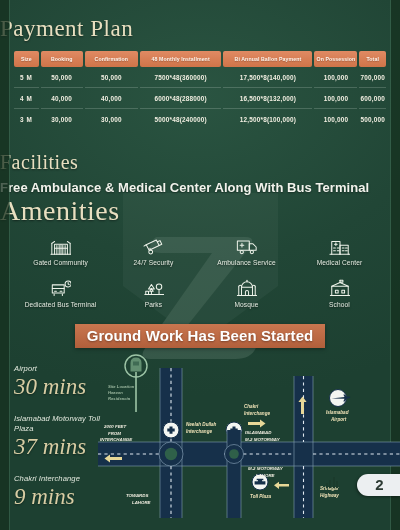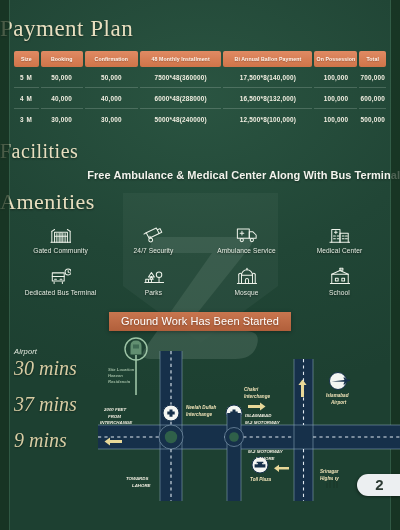--- a/index.html
+++ b/index.html
@@ -37,22 +37,22 @@
 
   
   .title {
     text-align:left;
     font-family:"Liberation Serif", serif;
     color:#e8dfc0;
     letter-spacing:.5px;
     text-shadow:0 1px 2px rgba(0,0,0,.45);
   }
   #title-payment { font-size:23px; margin-top:16px; }
-  #title-facilities { font-size:20px; margin-top:11px; }
-  #title-amenities { font-size:22px; margin-top:8px; }
+  #title-facilities { font-size:20px; margin-top:22px; }
+  #title-amenities { font-size:28px; }
   #title-location { font-size:22px; margin-top:4px; }
 
   
   .pp-wrap { margin:9px 12px 0 12px; }
   table.pp { width:100%; border-collapse:separate; border-spacing:2px 0; }
   table.pp th {
     background:linear-gradient(180deg,#e08a63 0%, #cf7449 100%);
     color:#fff6ef;
     font-size:5.2px;
     font-weight:bold;
@@ -70,23 +70,23 @@
     padding:6.5px 1px;
     border-bottom:1px solid rgba(210,225,212,.22);
     letter-spacing:.2px;
     white-space:nowrap;
   }
   table.pp tr:last-child td { border-bottom:none; }
   table.pp td.sz { letter-spacing:.6px; }
 
   
   #facilities-text {
-    text-align:right;
+    text-align:left;
     color:#f2f3ec;
-    font-size:11px;
+    font-size:13px;
     font-weight:bold;
     margin-top:6px;
     letter-spacing:.05px;
     text-shadow:0 1px 2px rgba(0,0,0,.4);
   }
 
   
   .amen-grid {
     position:relative; z-index:2;
     margin:9px 14px 0 14px;
@@ -101,36 +101,36 @@
   .amen .lb {
     color:#e6ece2; font-size:6.6px; text-align:center; line-height:1.28;
     letter-spacing:.1px; text-shadow:0 1px 2px rgba(0,0,0,.5);
   }
 
   
   .banner-row { position:relative; z-index:3; margin-top:14px; display:flex; justify-content:center; }
   #ground-work-banner {
     background:linear-gradient(180deg,#c9764f 0%, #b15f3b 100%);
     color:#ffffff;
-    font-size:11px;
-    font-weight:normal;
+    font-size:15px;
+    font-weight:bold;
     padding:3px 12px 4px 12px;
     letter-spacing:.1px;
     text-shadow:0 1px 2px rgba(0,0,0,.35);
     box-shadow:0 1px 4px rgba(0,0,0,.35);
   }
 
   
   .loc-body { position:relative; margin-top:2px; height:168px;font-style:italic; }
   .times { position:absolute; left:14px; top:14px; width:100px; }
   .t-block { margin-bottom:15px; }
   .t-label { color:#e2e8dd; font-size:7.6px; line-height:1.3; letter-spacing:.1px; }
   .t-val {
     font-family:"Liberation Serif", serif;
-    color:#d8cda4; font-size:20px; line-height:1.05; margin-top:1px;
+    color:#d8cda4; font-size:23px; line-height:1.05; margin-top:1px;
     text-shadow:0 1px 2px rgba(0,0,0,.4);
   }
 
   
   .map { position:absolute; left:98px; top:0; width:302px; height:168px; }
   .map svg { display:block; }
 
   #page-badge {
     position:absolute; right:0; top:474px;
     background:#eceff1;
@@ -330,23 +330,25 @@
 
 
   <div class="loc-body">
 
     <div class="times" id="times">
         <div class="t-block">
           <div class="t-label">Airport</div>
           <div class="t-val">30 mins</div>
         </div>
         <div class="t-block">
+          <div class="t-label">Islamabad Motorway Toll Plaza</div>
           <div class="t-val">37 mins</div>
         </div>
         <div class="t-block">
+          <div class="t-label">Chakri Interchange</div>
           <div class="t-val">9 mins</div>
         </div>
       </div>
 
     <div class="map">
       <svg viewBox="0 0 302 168" width="302" height="168">
         <defs>
           <style>
             .rd { fill:#16304a; }
             .dash { stroke:#dfe8ef; stroke-width:1.1; stroke-dasharray:3.2 3.2; fill:none; }

